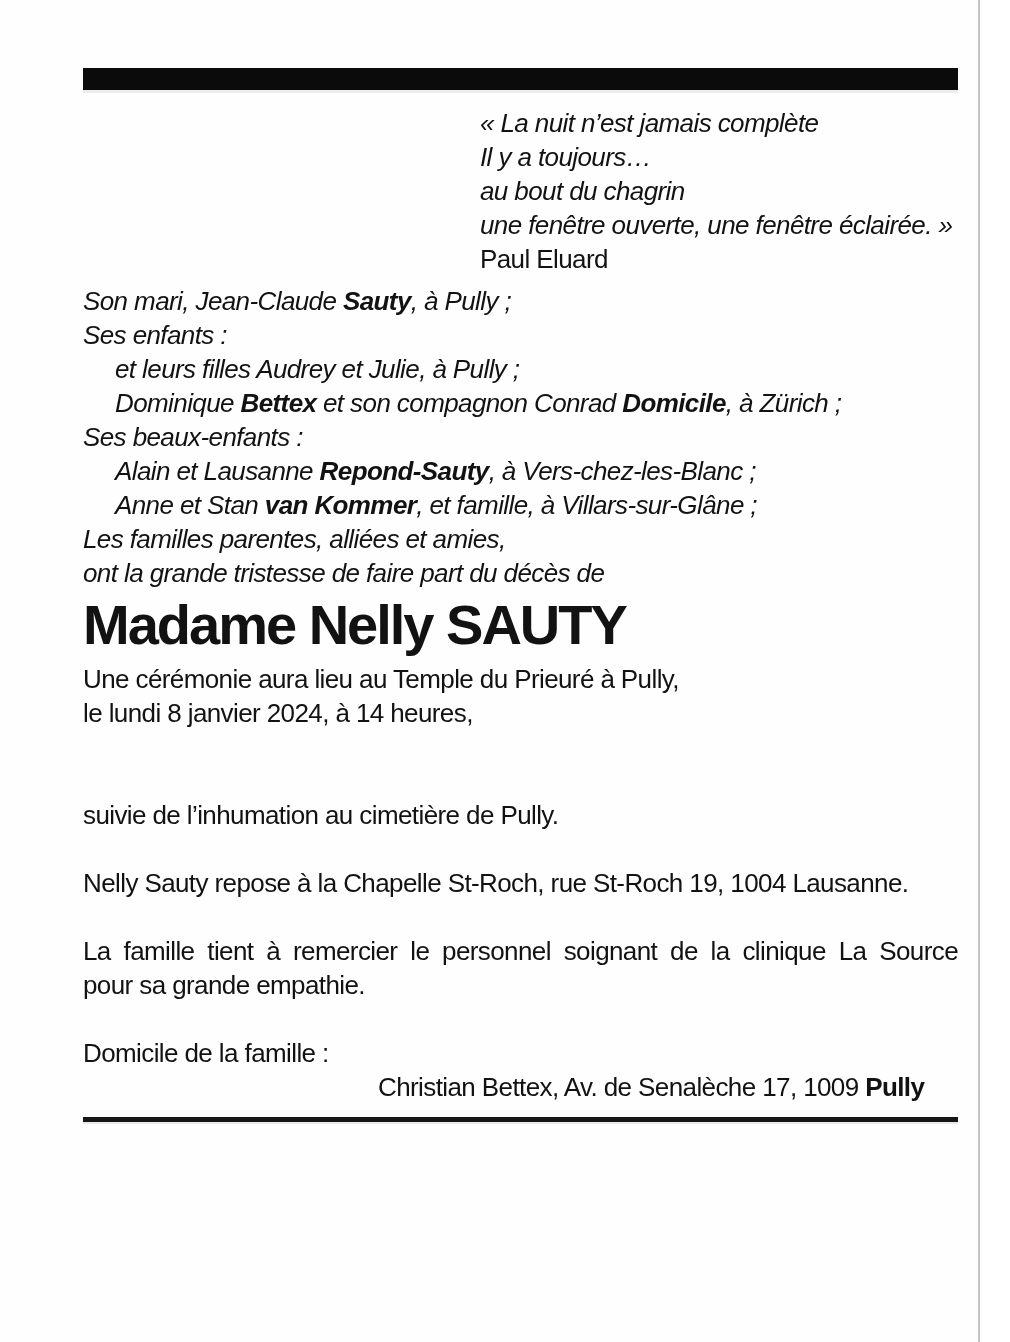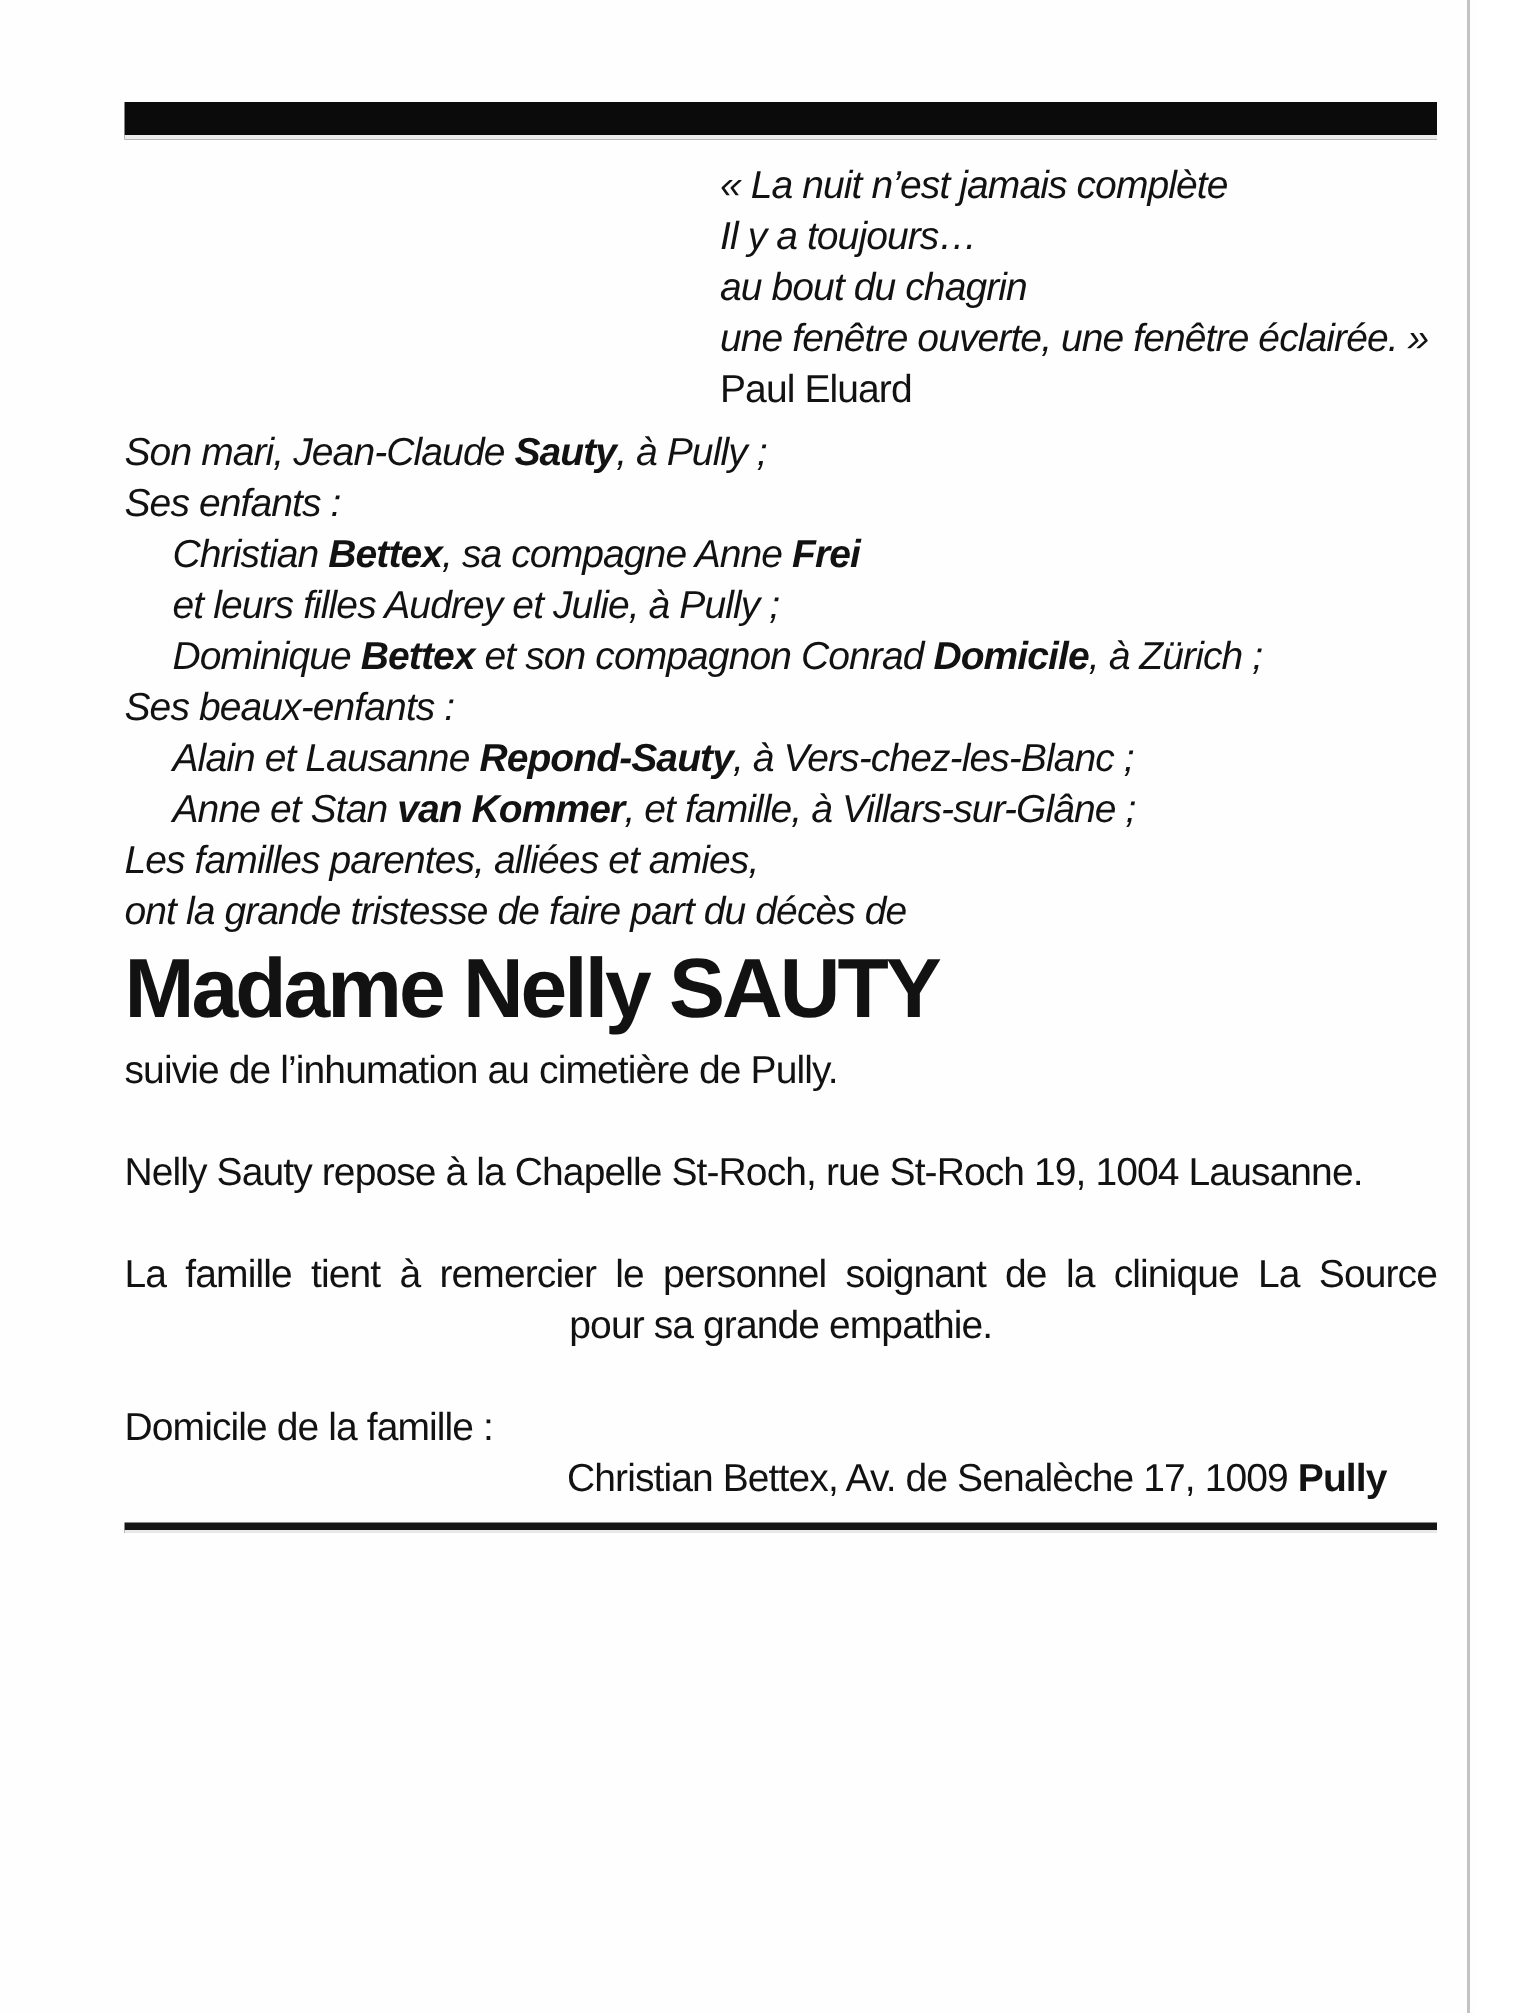--- a/index.html
+++ b/index.html
@@ -60,21 +60,21 @@
     text-align: left;
     margin: 5px 0 7px 0;
     white-space: nowrap;
   }
   .para {
     white-space: pre-line;
     margin: 0 0 34px 0;
   }
   .para:last-of-type { margin-bottom: 0; }
   .gap-double { margin-bottom: 68px; }
-  .justify-first .line { white-space: normal; text-align: center; }
+  .justify-first .line { white-space: normal; }
   .justify-first .line:not(:last-child) {
     text-align: justify;
     text-align-last: justify;
   }
   .domicile-label { margin-top: 34px; }
   .addresses { margin-left: 295px; }
   .bottom-rule {
     margin-top: 13px;
     height: 5px;
     background: #161616;
@@ -98,33 +98,34 @@
           <div class="line">Il y a toujours…</div>
           <div class="line">au bout du chagrin</div>
           <div class="line">une fenêtre ouverte, une fenêtre éclairée. »</div>
         </div>
       <div class="quote-attribution">Paul Eluard</div>
     </div>
 
     <div class="announcement txt">
         <div class="line"><span>Son mari, Jean-Claude </span><b>Sauty</b><span>, à Pully ;</span></div>
         <div class="line"><span>Ses enfants :</span></div>
-        <div class="line indent"><span>Christian </span><b>Bettex</b><span>, sa compagne Anne </span><b>Frei</b></div>
         <div class="line indent"><span>et leurs filles Audrey et Julie, à Pully ;</span></div>
         <div class="line indent"><span>Dominique </span><b>Bettex</b><span> et son compagnon Conrad </span><b>Domicile</b><span>, à Zürich ;</span></div>
         <div class="line"><span>Ses beaux-enfants :</span></div>
         <div class="line indent"><span>Alain et Lausanne </span><b>Repond-Sauty</b><span>, à Vers-chez-les-Blanc ;</span></div>
         <div class="line indent"><span>Anne et Stan </span><b>van Kommer</b><span>, et famille, à Villars-sur-Glâne ;</span></div>
         <div class="line"><span>Les familles parentes, alliées et amies,</span></div>
         <div class="line"><span>ont la grande tristesse de faire part du décès de</span></div>
       </div>
 
     <div class="deceased-title">Madame Nelly SAUTY</div>
 
 
+    <div class="para txt gap-double">Une cérémonie aura lieu au Temple du Prieuré à Pully,
+le lundi 8 janvier 2024, à 14 heures,</div>
 
     <div class="para txt">suivie de l’inhumation au cimetière de Pully.</div>
 
     <div class="para txt">Nelly Sauty repose à la Chapelle St-Roch, rue St-Roch 19, 1004 Lausanne.</div>
 
     <div class="para txt justify-first"><div class="line">La famille tient à remercier le personnel soignant de la clinique La Source</div><div class="line">pour sa grande empathie.</div></div>
 
     <div class="txt domicile-label">Domicile de la famille :</div>
 
     <div class="addresses txt">

